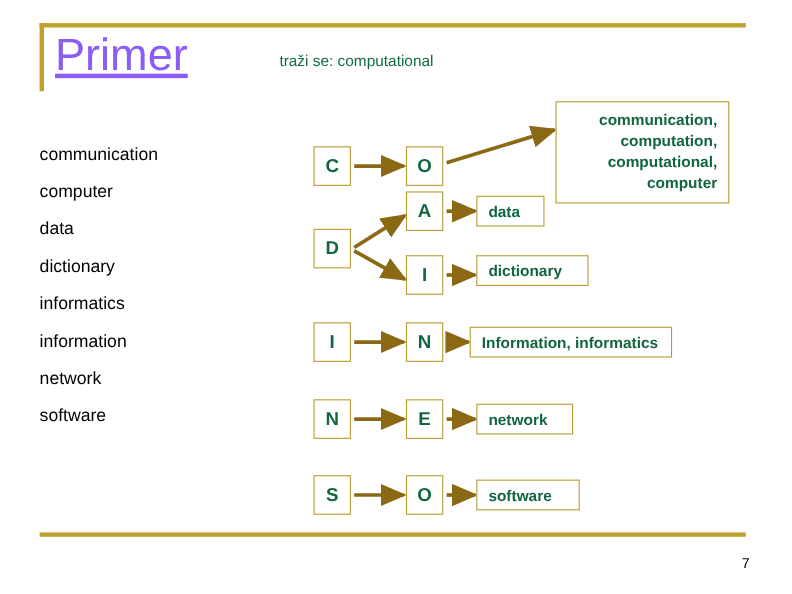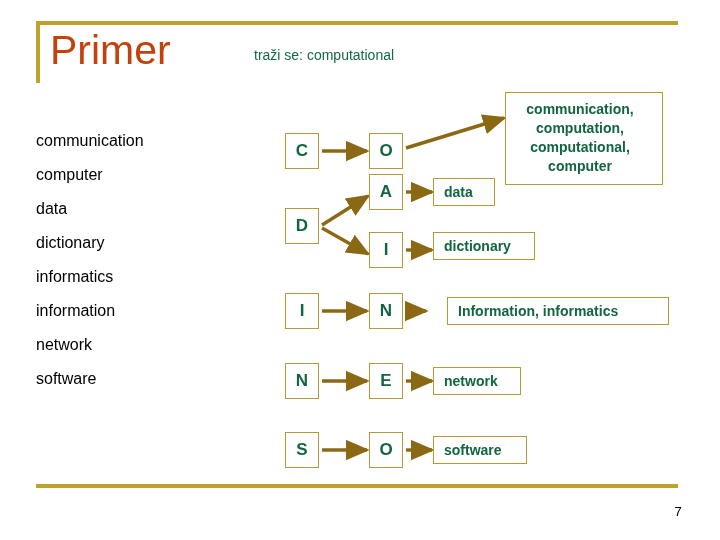--- a/index.html
+++ b/index.html
@@ -35,24 +35,25 @@
     width: 4px;
     height: 62px;
     background: #bfa22e;
   }
   .slide-title {
     position: absolute;
     left: 50px;
     top: 26px;
     font-size: 41px;
     line-height: 48px;
-    color: #c2410c;
+    color: #8b5cf6;
     font-weight: normal;
     letter-spacing: 0px;
     white-space: nowrap;
+    text-decoration: underline;
   }
   .slide-subtitle {
     position: absolute;
     left: 254px;
     top: 45px;
     font-size: 14px;
     line-height: 20px;
     font-weight: normal;
     color: #116b42;
     white-space: nowrap;
@@ -106,21 +107,21 @@
     font-size: 14px;
     padding: 0 10px;
     justify-content: flex-start;
   }
 
   .node.multi {
     display: block;
     padding: 7px 10px 8px 2px;
     font-size: 14px;
     line-height: 19px;
-    text-align: center;
+    text-align: right;
   }
   .node.multi .line { white-space: nowrap; }
 
   
   .footer-rule {
     position: absolute;
     left: 36px;
     top: 484px;
     width: 642px;
     height: 4px;
@@ -229,21 +230,21 @@
   </div>
 
   <div class="node letter" style="left:285px; top:293px;">
     <span>I</span>
   </div>
 
   <div class="node letter" style="left:369px; top:293px;">
     <span>N</span>
   </div>
 
-  <div class="node word-box" style="left:427px; top:297px; width:222px;margin-left:20px;">
+  <div class="node word-box" style="left:427px; top:297px; width:184px;">
     <span>Information, informatics</span>
   </div>
 
   <div class="node letter" style="left:285px; top:363px;">
     <span>N</span>
   </div>
 
   <div class="node letter" style="left:369px; top:363px;">
     <span>E</span>
   </div>

